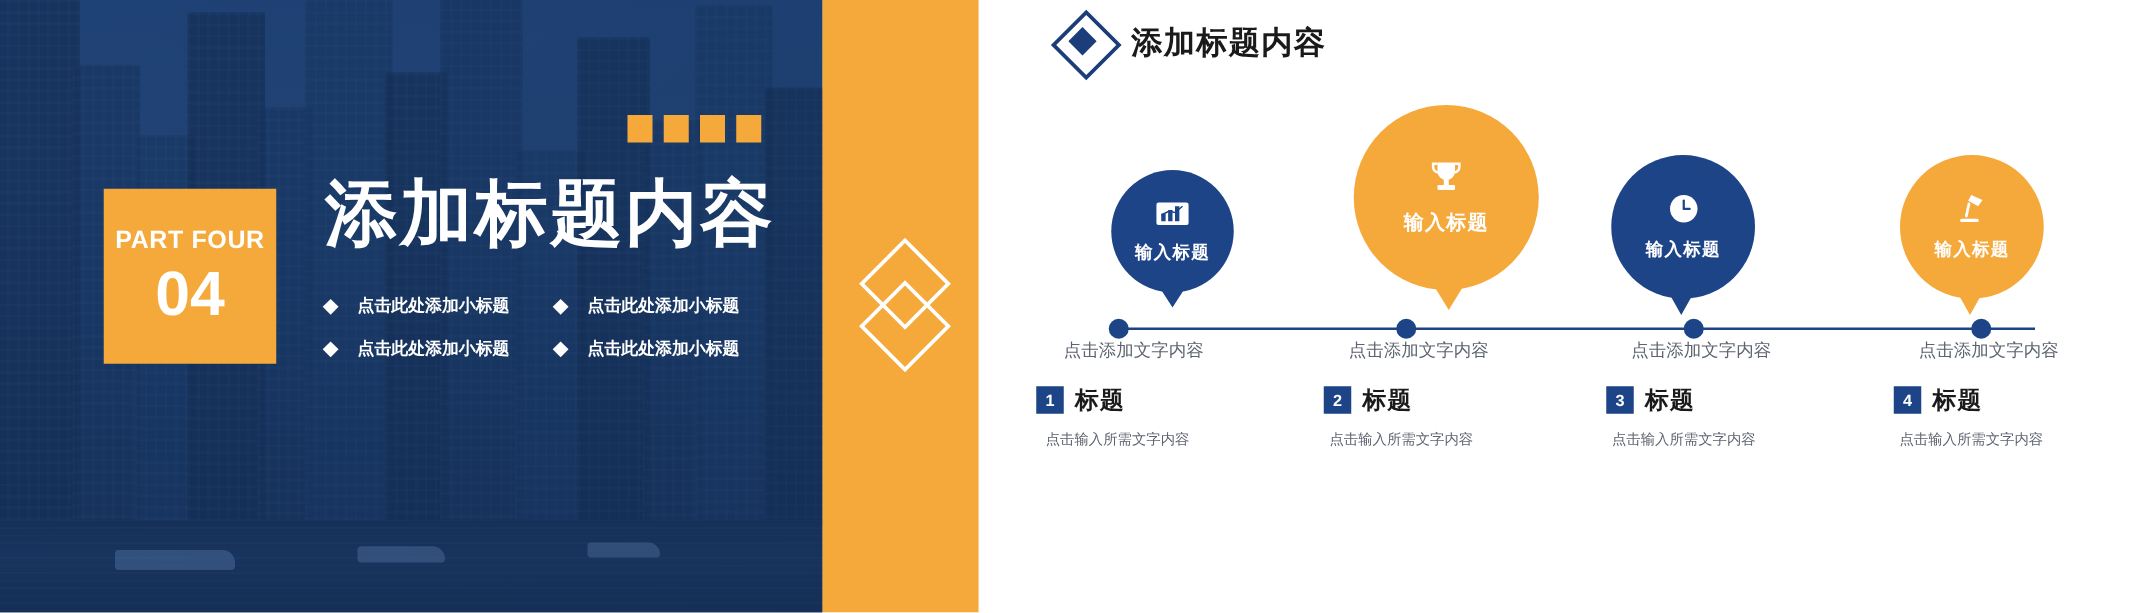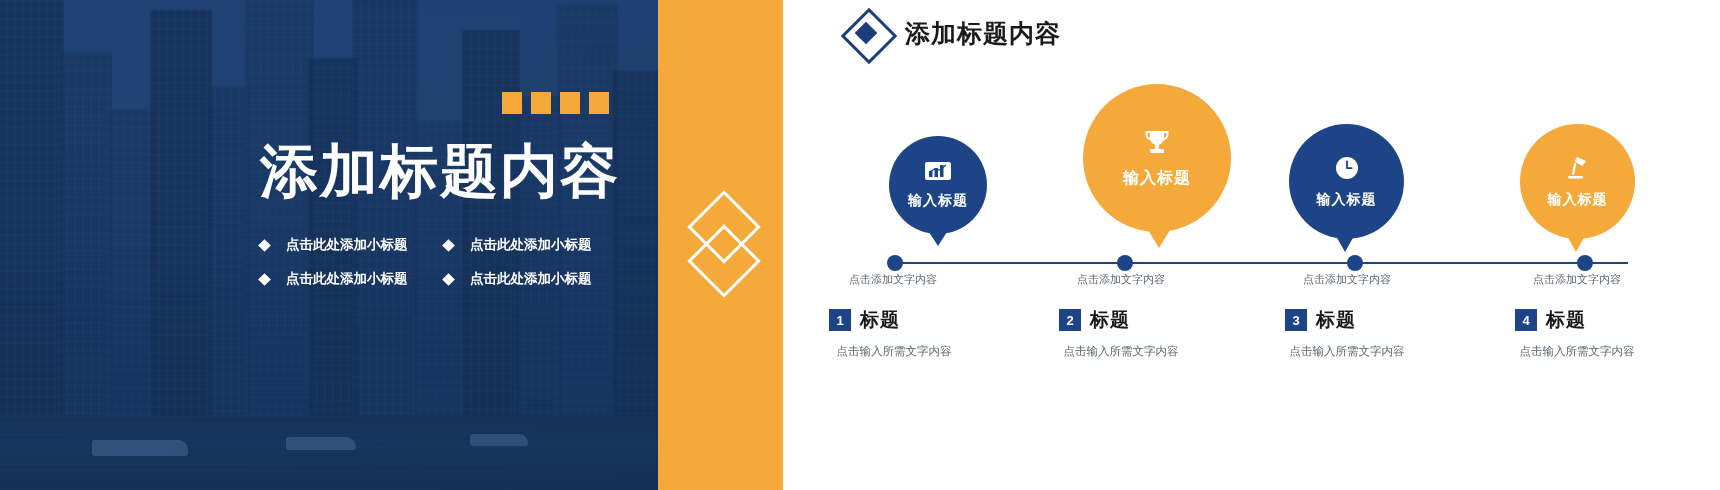--- a/index.html
+++ b/index.html
@@ -84,21 +84,21 @@
   .node{position:absolute;top:255px;width:16px;height:16px;border-radius:50%;background:#1e4488;}
 
   
   .bubble{position:absolute;border-radius:50%;display:flex;flex-direction:column;
     align-items:center;justify-content:center;color:#ffffff;text-align:center;}
   .bubble .bico{margin-bottom:6px;}
   .bubble .btxt{font-size:14px;font-weight:bold;letter-spacing:1px;white-space:nowrap;}
   .bubble.big .btxt{font-size:16px;}
   .tail{position:absolute;width:0;height:0;border-left:9px solid transparent;border-right:9px solid transparent;}
 
-  .cap{position:absolute;top:272px;font-size:11px;color:#5d6470;white-space:nowrap;text-align:center;}
+  .cap{position:absolute;top:272px;font-size:14px;color:#5d6470;white-space:nowrap;text-align:right;}
 
   .numrow{position:absolute;top:307px;display:flex;align-items:center;gap:9px;}
   .numbox{width:22px;height:22px;background:#1e4488;color:#fff;font-size:13px;font-weight:bold;
     display:flex;align-items:center;justify-content:center;}
   .numttl{font-size:19px;font-weight:bold;color:#1a1a1a;letter-spacing:1px;}
   .subcap{position:absolute;top:344px;font-size:11.5px;color:#5d6470;white-space:nowrap;text-align:center;}
 </style>
 </head>
 <body>
 
@@ -131,20 +131,24 @@
       <div class="blue-wash2"></div>
     </div>
 
     <div class="squares">
       <i></i>
       <i></i>
       <i></i>
       <i></i>
     </div>
 
+    <div class="part-box">
+      <div class="pf">PART FOUR</div>
+      <div class="pn">04</div>
+    </div>
 
     <div class="main-title">添加标题内容</div>
 
     <div class="bullets">
       <div class="bullet">
         <span class="dia"></span>
         <span>点击此处添加小标题</span>
       </div>
       <div class="bullet">
         <span class="dia"></span>

